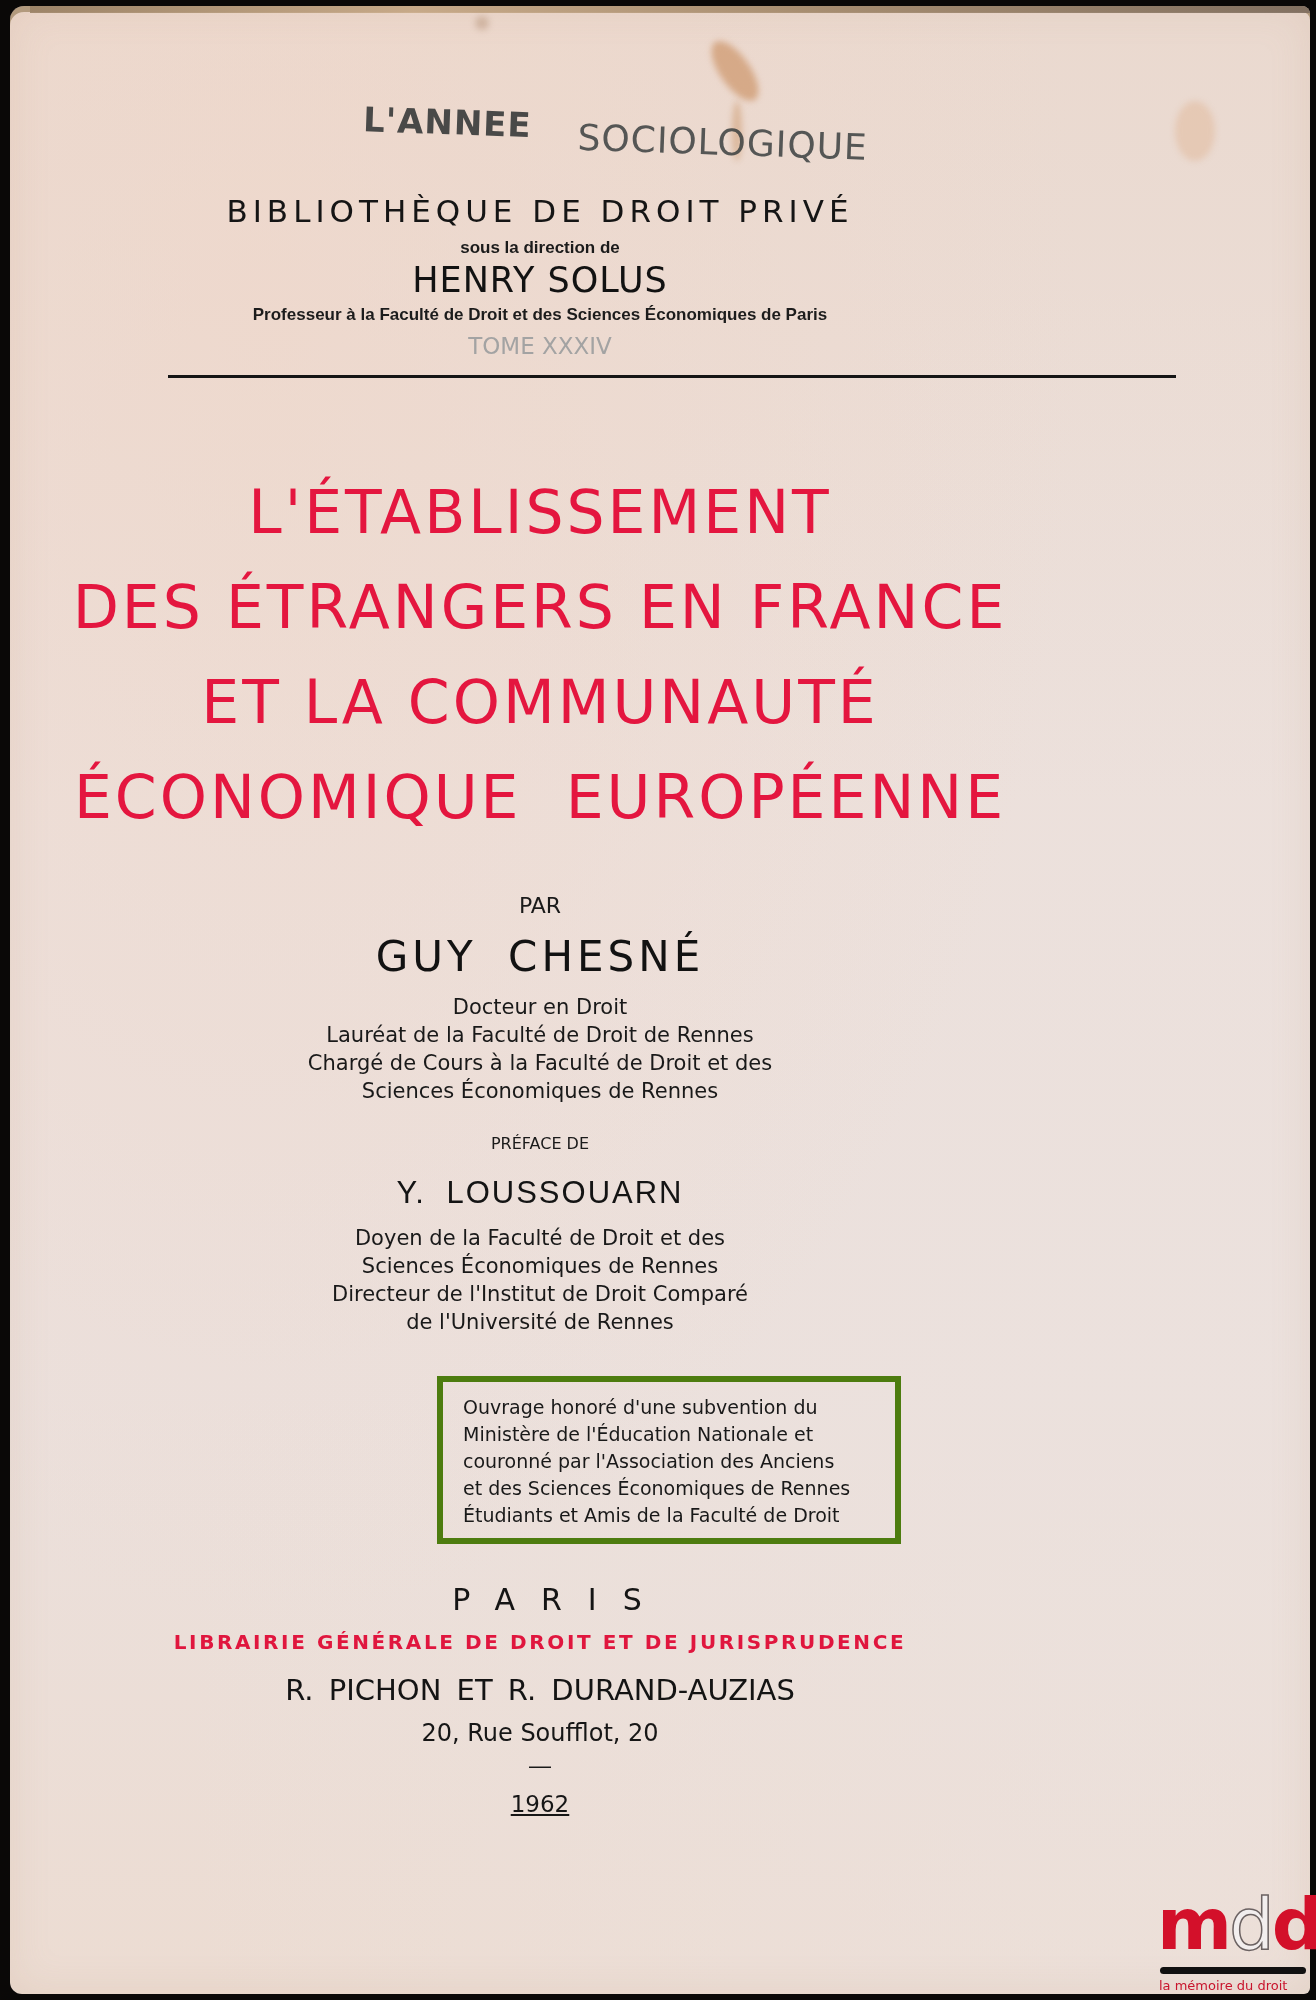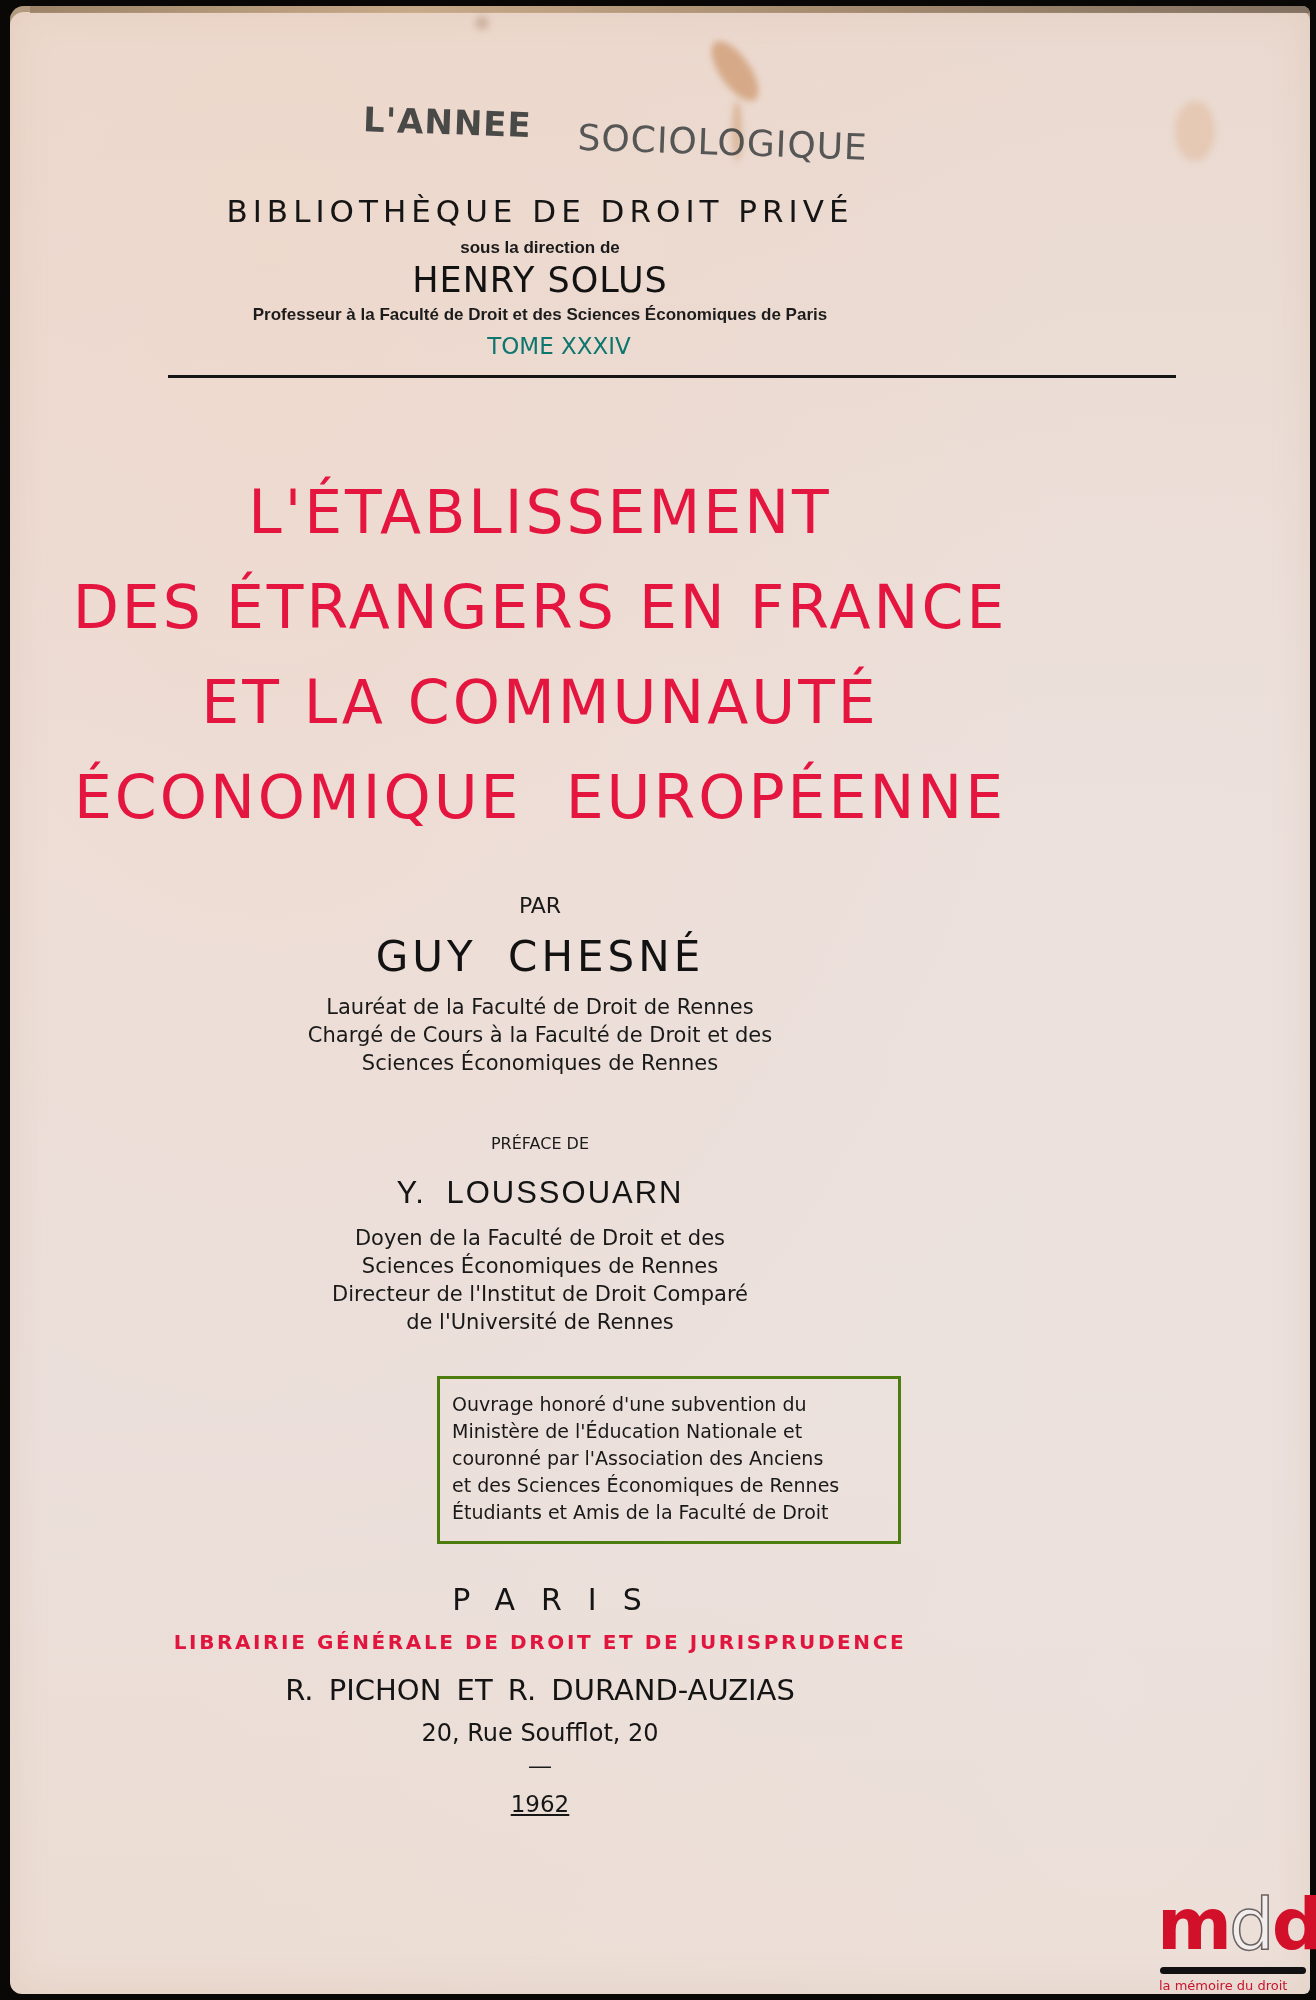--- a/index.html
+++ b/index.html
@@ -108,22 +108,21 @@
   .director-title {
     top: 305px;
     font-size: 17px;
     font-weight: bold;
     color: #1c1c1c;
   }
   .tome {
     top: 333px;
     font-size: 23px;
     font-family: "DejaVu Sans", sans-serif;
-    color: #0f766e;
-    padding-left: 19px;
+    color: #a3a3a3;
   }
   .rule {
     position: absolute;
     left: 168px;
     width: 1008px;
     top: 375px;
     height: 3px;
     background: #151515;
   }
 
@@ -179,23 +178,23 @@
     font-family: "DejaVu Sans", sans-serif;
     color: #191919;
   }
 
   .honor-box {
     position: absolute;
     left: 437px;
     top: 1376px;
     width: 464px;
     height: 168px;
-    border: 3px solid #4d7c0f;
+    border: 6px solid #4d7c0f;
     box-sizing: border-box;
-    padding: 12px 10px 0 12px;
+    padding: 12px 10px 0 20px;
     font-family: "DejaVu Sans", sans-serif;
     font-size: 19px;
     line-height: 27px;
     color: #191919;
     text-align: justify;
   }
   .honor-box div { white-space: nowrap; text-align: left; }
 
   .paris {
     top: 1582px;
@@ -304,20 +303,21 @@
 <div class="center title">
   <div>L'ÉTABLISSEMENT</div>
   <div>DES ÉTRANGERS EN FRANCE</div>
   <div>ET LA COMMUNAUTÉ</div>
   <div style="white-space:pre;">ÉCONOMIQUE  EUROPÉENNE</div>
 </div>
 
 <div class="center par">PAR</div>
 <div class="center author">GUY CHESNÉ</div>
 <div class="center author-titles">
+  <div>Docteur en Droit</div>
   <div>Lauréat de la Faculté de Droit de Rennes</div>
   <div>Chargé de Cours à la Faculté de Droit et des</div>
   <div>Sciences Économiques de Rennes</div>
 </div>
 
 <div class="center preface-label">PRÉFACE DE</div>
 <div class="center preface-name">Y. LOUSSOUARN</div>
 <div class="center preface-titles">
   <div>Doyen de la Faculté de Droit et des</div>
   <div>Sciences Économiques de Rennes</div>

